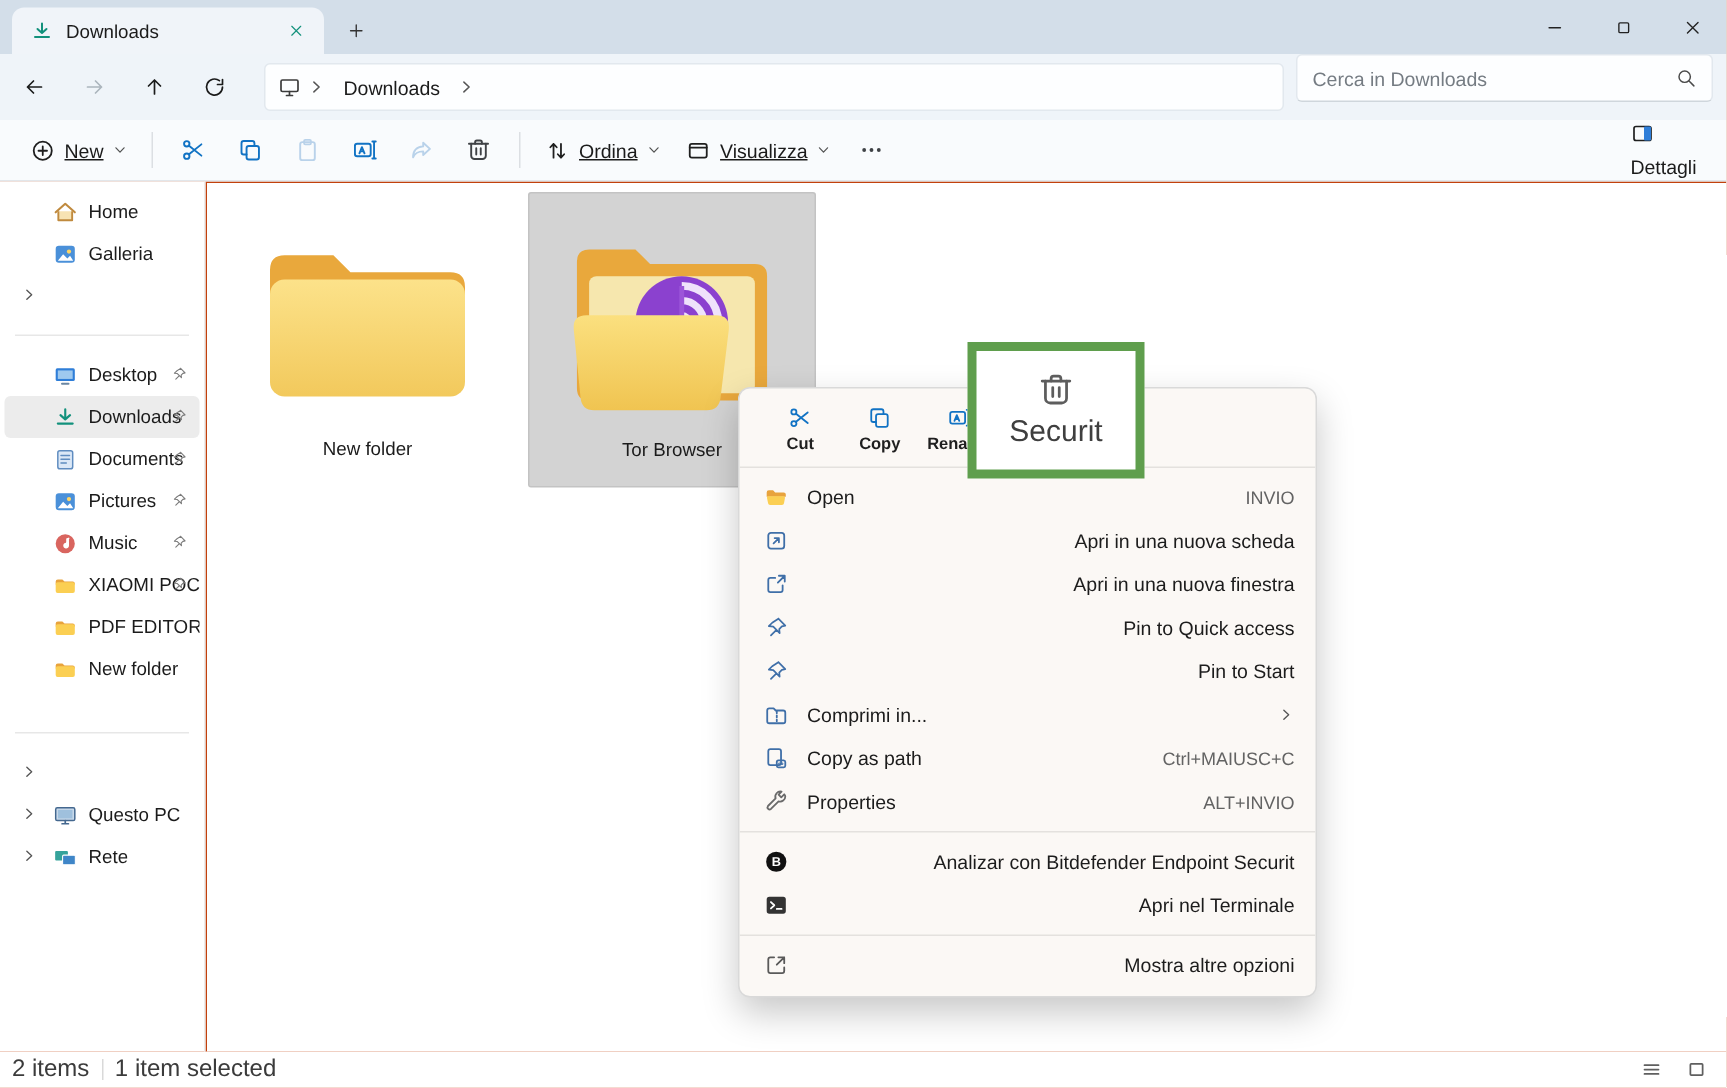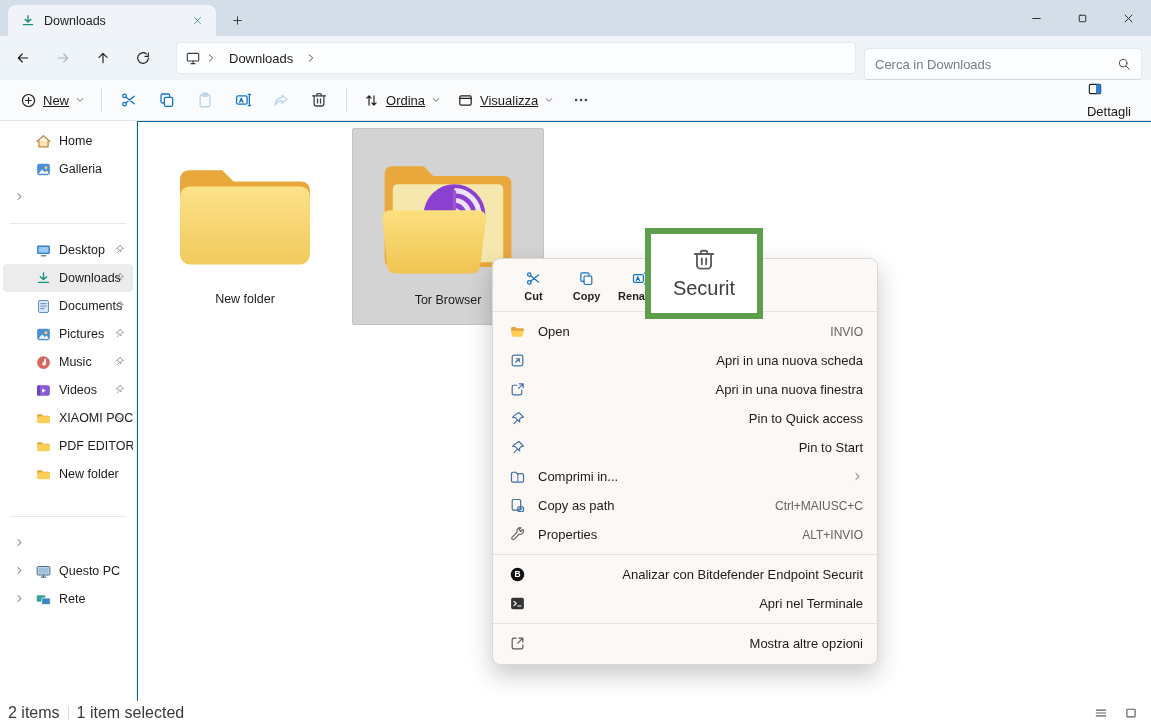--- a/index.html
+++ b/index.html
@@ -1,18 +1,18 @@
 <!DOCTYPE html>
 <html><head>
 <meta charset="utf-8">
 <style>
   * { margin:0; padding:0; box-sizing:border-box; }
   html,body { width:1151px; height:725px; overflow:hidden;
     font-family:"Liberation Sans", sans-serif; background:#fff; }
-  .window { position:relative; width:1151px; height:725px; background:#0369a1; }
+  .window { position:relative; width:1151px; height:725px; background:#c2410c; }
 
   
   .tabbar { position:absolute; left:0; top:0; right:0; height:36px; background:#d3dee9; }
   .tab { position:absolute; left:8px; top:5px; width:208px; height:31px; background:#f0f4f9;
     border-radius:8px 8px 0 0; display:flex; align-items:center; padding:0 8px 0 12px; gap:8px; }
   .tab .ic { width:16px; height:16px; color:#12917c; }
   .tab-title { font-size:12.5px; color:#1b1b1b; flex:1; }
   .tab-close { width:22px; height:22px; display:flex; align-items:center; justify-content:center;
     color:#444; border-radius:4px; }
   .tab-close .ic { width:11px; height:11px; }
@@ -28,21 +28,21 @@
     display:flex; align-items:center; }
   .nav-btn { width:34px; height:34px; margin-left:6px; display:flex; align-items:center;
     justify-content:center; color:#1b1b1b; border-radius:4px; }
   .nav-btn .ic { width:16px; height:16px; }
   .nav-btn.disabled { color:#acb5bd; }
   .breadcrumb { position:absolute; left:176px; top:6px; width:680px; height:32px; background:#fdfeff;
     border:1px solid #e2e8ee; border-radius:4px; display:flex; align-items:center; padding:0 8px; gap:4px; }
   .breadcrumb .ic { width:16px; height:16px; color:#3b3b3b; }
   .crumb-chev { width:12px; height:12px; color:#555; }
   .crumb { font-size:13px; color:#1b1b1b; padding:3px 8px; border-radius:3px; }
-  .searchbox { position:absolute; left:864px; top:12px; width:278px; height:32px; background:#fdfeff;
+  .searchbox { position:absolute; left:864px; top:0; width:278px; height:32px; background:#fdfeff;
     border:1px solid #e2e8ee; border-bottom-color:#cfd6dc; border-radius:4px;
     display:flex; align-items:center; padding:0 10px; }
   .searchbox input { border:none; outline:none; background:transparent; flex:1;
     font-size:13px; color:#333; font-family:"Liberation Sans",sans-serif; }
   .searchbox input::placeholder { color:#757c83; }
   .searchbox .ic { width:14px; height:14px; color:#4a4a4a; }
 
   
   .toolbar { position:absolute; left:0; top:80px; right:0; height:41px; background:#f9fbfd;
     border-bottom:1px solid #e2e6ea; display:flex; align-items:center; padding:0 12px; }
@@ -483,36 +483,20 @@
             </svg>
           </span>
           <span class="lbl">Music</span>
           <span class="pin" data-icon="pin">
             <svg viewBox="0 0 24 24" fill="none" stroke="currentColor" stroke-width="1.7" stroke-linecap="round" stroke-linejoin="round">
               <path d="M14 3.5 20.5 10l-3.2.7-2.5 2.5.4 3.8-3-3-5.2 5.2M12.2 14l-3-3-4.2-.5 3.2-3.2L14 3.5" stroke-width="1.6"></path>
             </svg>
           </span>
         </div>
 
-        <div class="side-row">
-
-          <span class="ric" data-icon="videos">
-            <svg viewBox="0 0 24 24">
-              <rect x="3" y="4.5" width="18" height="15" rx="3" fill="#8a5bd6"></rect>
-              <path d="M10 9l5.5 3L10 15z" fill="#fff"></path>
-              <rect x="3" y="4.5" width="4" height="15" fill="#6f44b8" rx="2"></rect>
-            </svg>
-          </span>
-          <span class="lbl">Videos</span>
-          <span class="pin" data-icon="pin">
-            <svg viewBox="0 0 24 24" fill="none" stroke="currentColor" stroke-width="1.7" stroke-linecap="round" stroke-linejoin="round">
-              <path d="M14 3.5 20.5 10l-3.2.7-2.5 2.5.4 3.8-3-3-5.2 5.2M12.2 14l-3-3-4.2-.5 3.2-3.2L14 3.5" stroke-width="1.6"></path>
-            </svg>
-          </span>
-        </div>
 
         <div class="side-row">
 
           <span class="ric" data-icon="folder">
             <svg viewBox="0 0 24 24">
               <path d="M3 8q0-2 2-2h4.3l2 2H19q2 0 2 2v.5H3z" fill="#e8a33d"></path>
               <rect x="3" y="8.8" width="18" height="10" rx="1.8" fill="#fbcf53"></rect>
             </svg>
           </span>
           <span class="lbl">XIAOMI POCO F</span>

